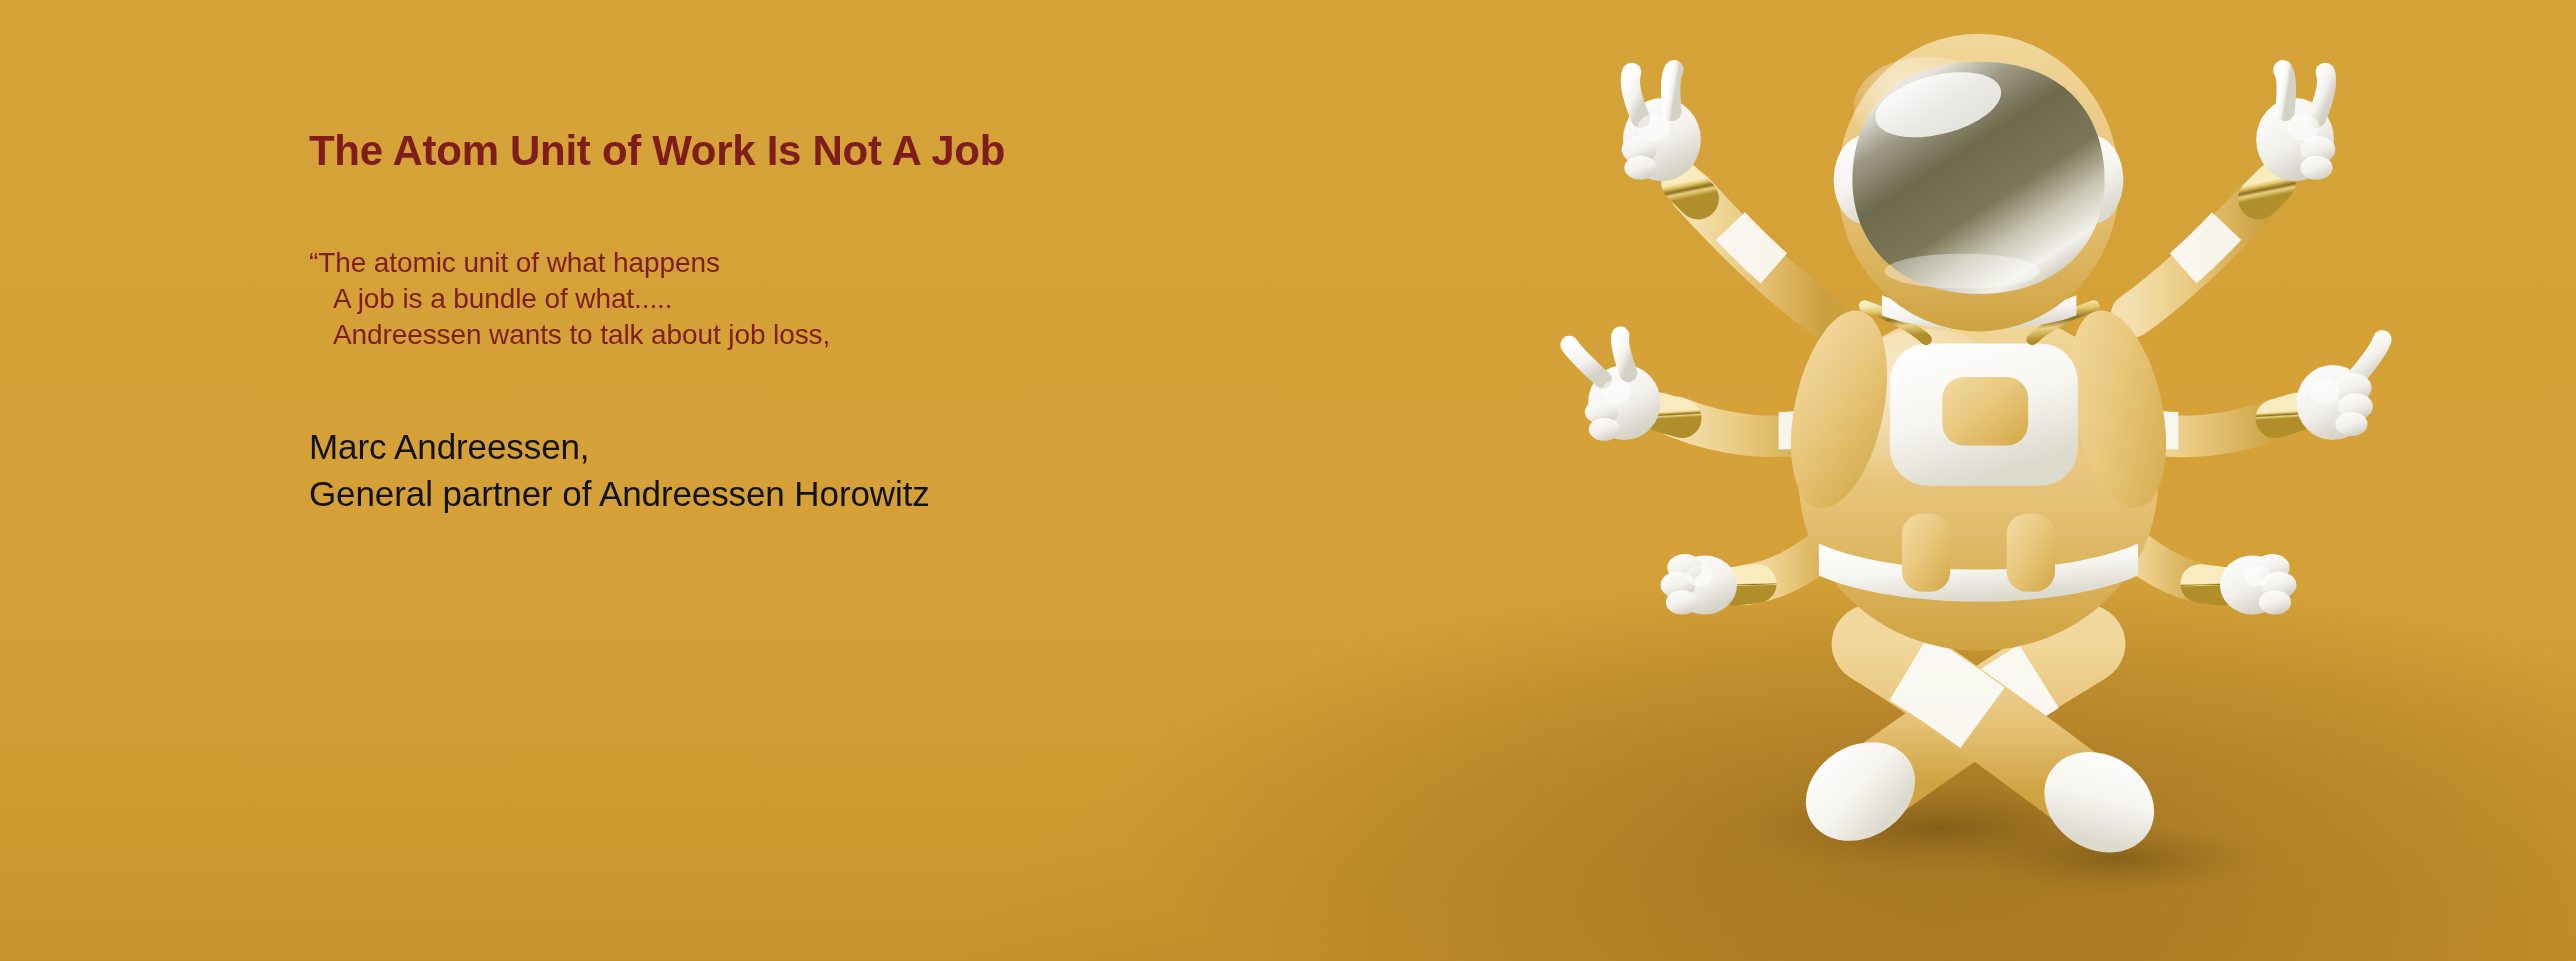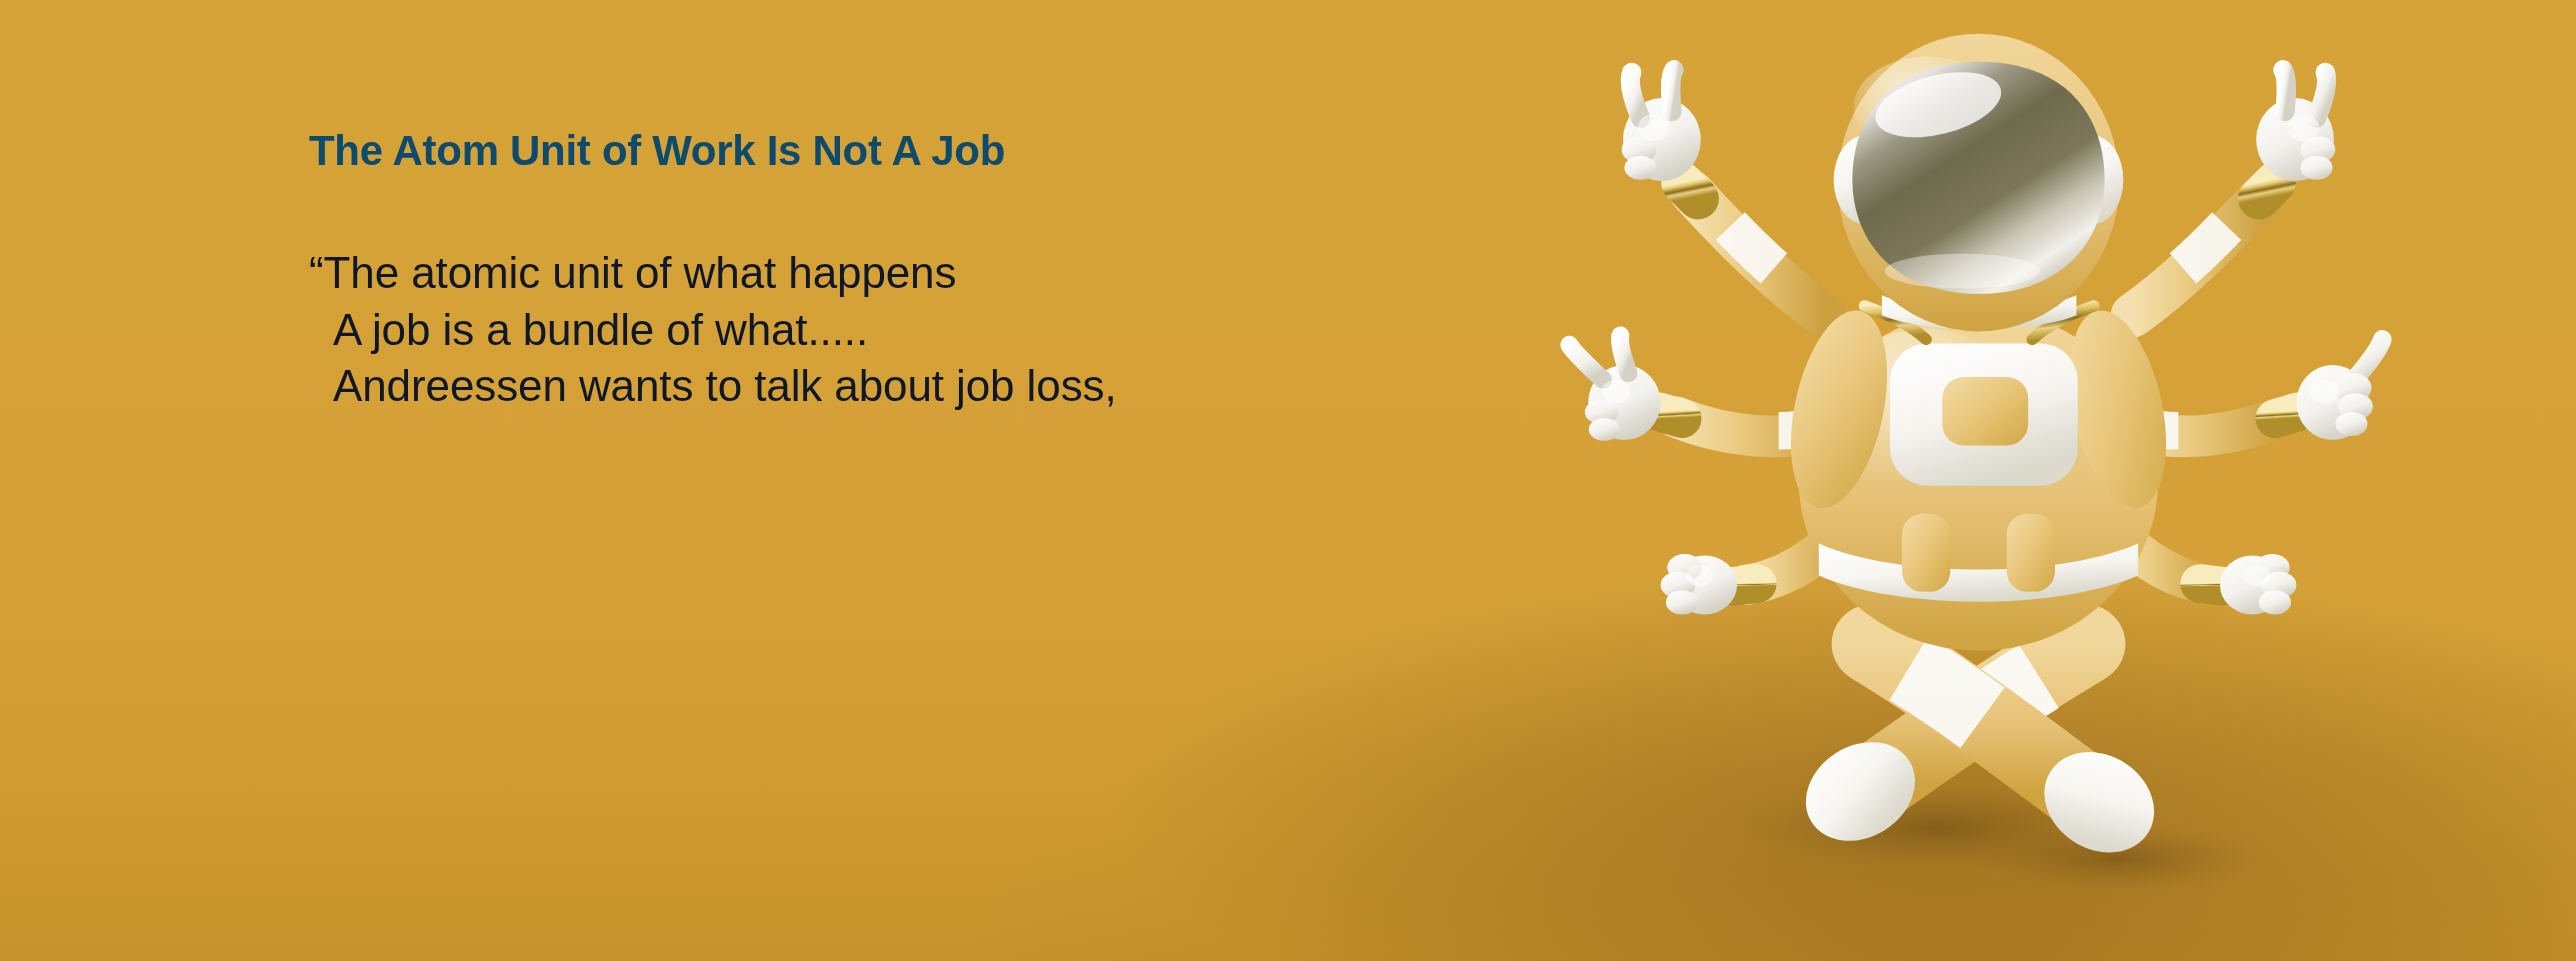--- a/index.html
+++ b/index.html
@@ -18,27 +18,27 @@
       radial-gradient(ellipse 1476px 604px at 1979px 1006px, rgba(120,80,15,0.22) 0%, rgba(120,80,15,0) 70%),
       linear-gradient(180deg, #D6A338 0%, #D4A037 62%, #CE9A30 86%, #C6922B 100%);
     pointer-events:none;
   }
 
   
   .text-block{
     position:absolute; left:309px; top:127px; width:1308px;
   }
   .headline{
-    font-size:42px; font-weight:bold; color:#0c4a6e;
+    font-size:42px; font-weight:bold; color:#7f1d1d;
     letter-spacing:-0.3px; line-height:1.15;
     white-space:nowrap;
   }
   .quote{
     margin-top:70px;
-    font-size:44px; color:#0f172a; line-height:1.28;
+    font-size:28px; color:#7f1d1d; line-height:1.28;
     letter-spacing:-0.1px;
   }
   .quote .ql{ white-space:nowrap; }
   .quote .ql.indent{ padding-left:24px; }
   .attrib{
     margin-top:70px;
     font-size:35px; color:#111; line-height:1.35;
     letter-spacing:-0.1px;
   }
   .attrib .al{ white-space:nowrap; }
@@ -58,20 +58,24 @@
 <div class="text-block">
 
   <div class="headline">The Atom Unit of Work Is Not A Job</div>
 
   <div class="quote">
     <div class="ql">“The atomic unit of what happens</div>
     <div class="ql indent">A job is a bundle of what.....</div>
     <div class="ql indent">Andreessen wants to talk about job loss,</div>
   </div>
 
+  <div class="attrib">
+    <div class="al">Marc Andreessen,</div>
+    <div class="al">General partner of Andreessen Horowitz</div>
+  </div>
 
 </div>
 
 <div class="astro">
 <svg viewBox="0 0 1400 1434" xmlns="http://www.w3.org/2000/svg">
   <defs>
     <linearGradient id="gSuit" x1="0" y1="0" x2="1" y2="1">
       <stop offset="0%" stop-color="#F3DCA5"></stop>
       <stop offset="45%" stop-color="#E9C87E"></stop>
       <stop offset="100%" stop-color="#D2A845"></stop>

